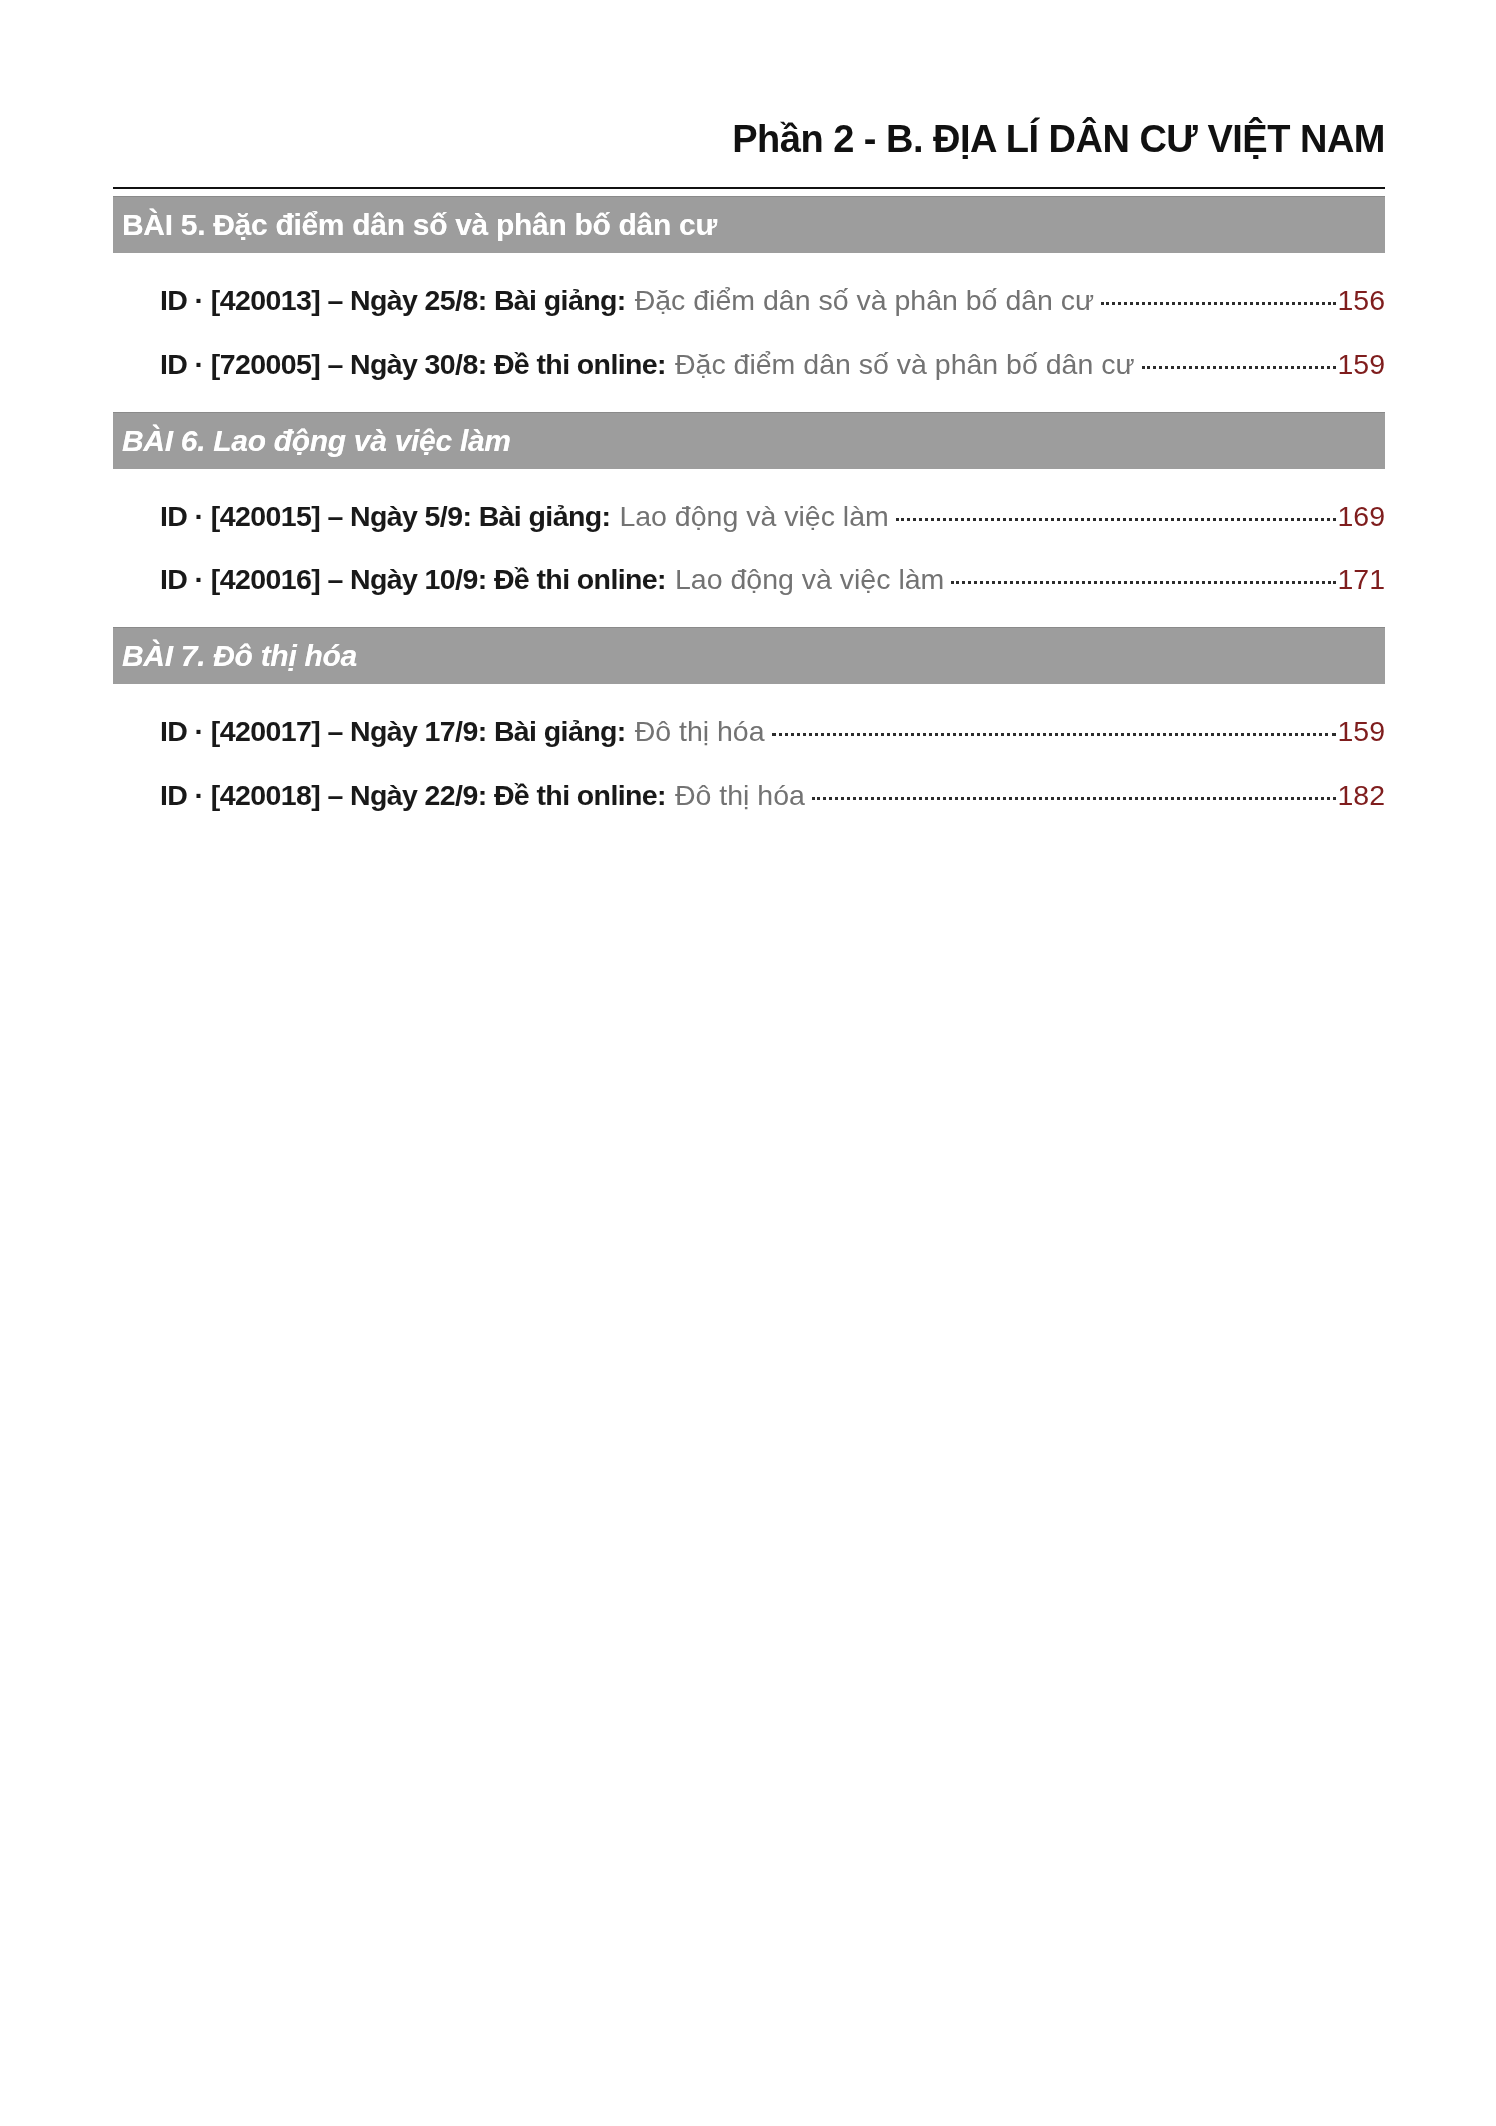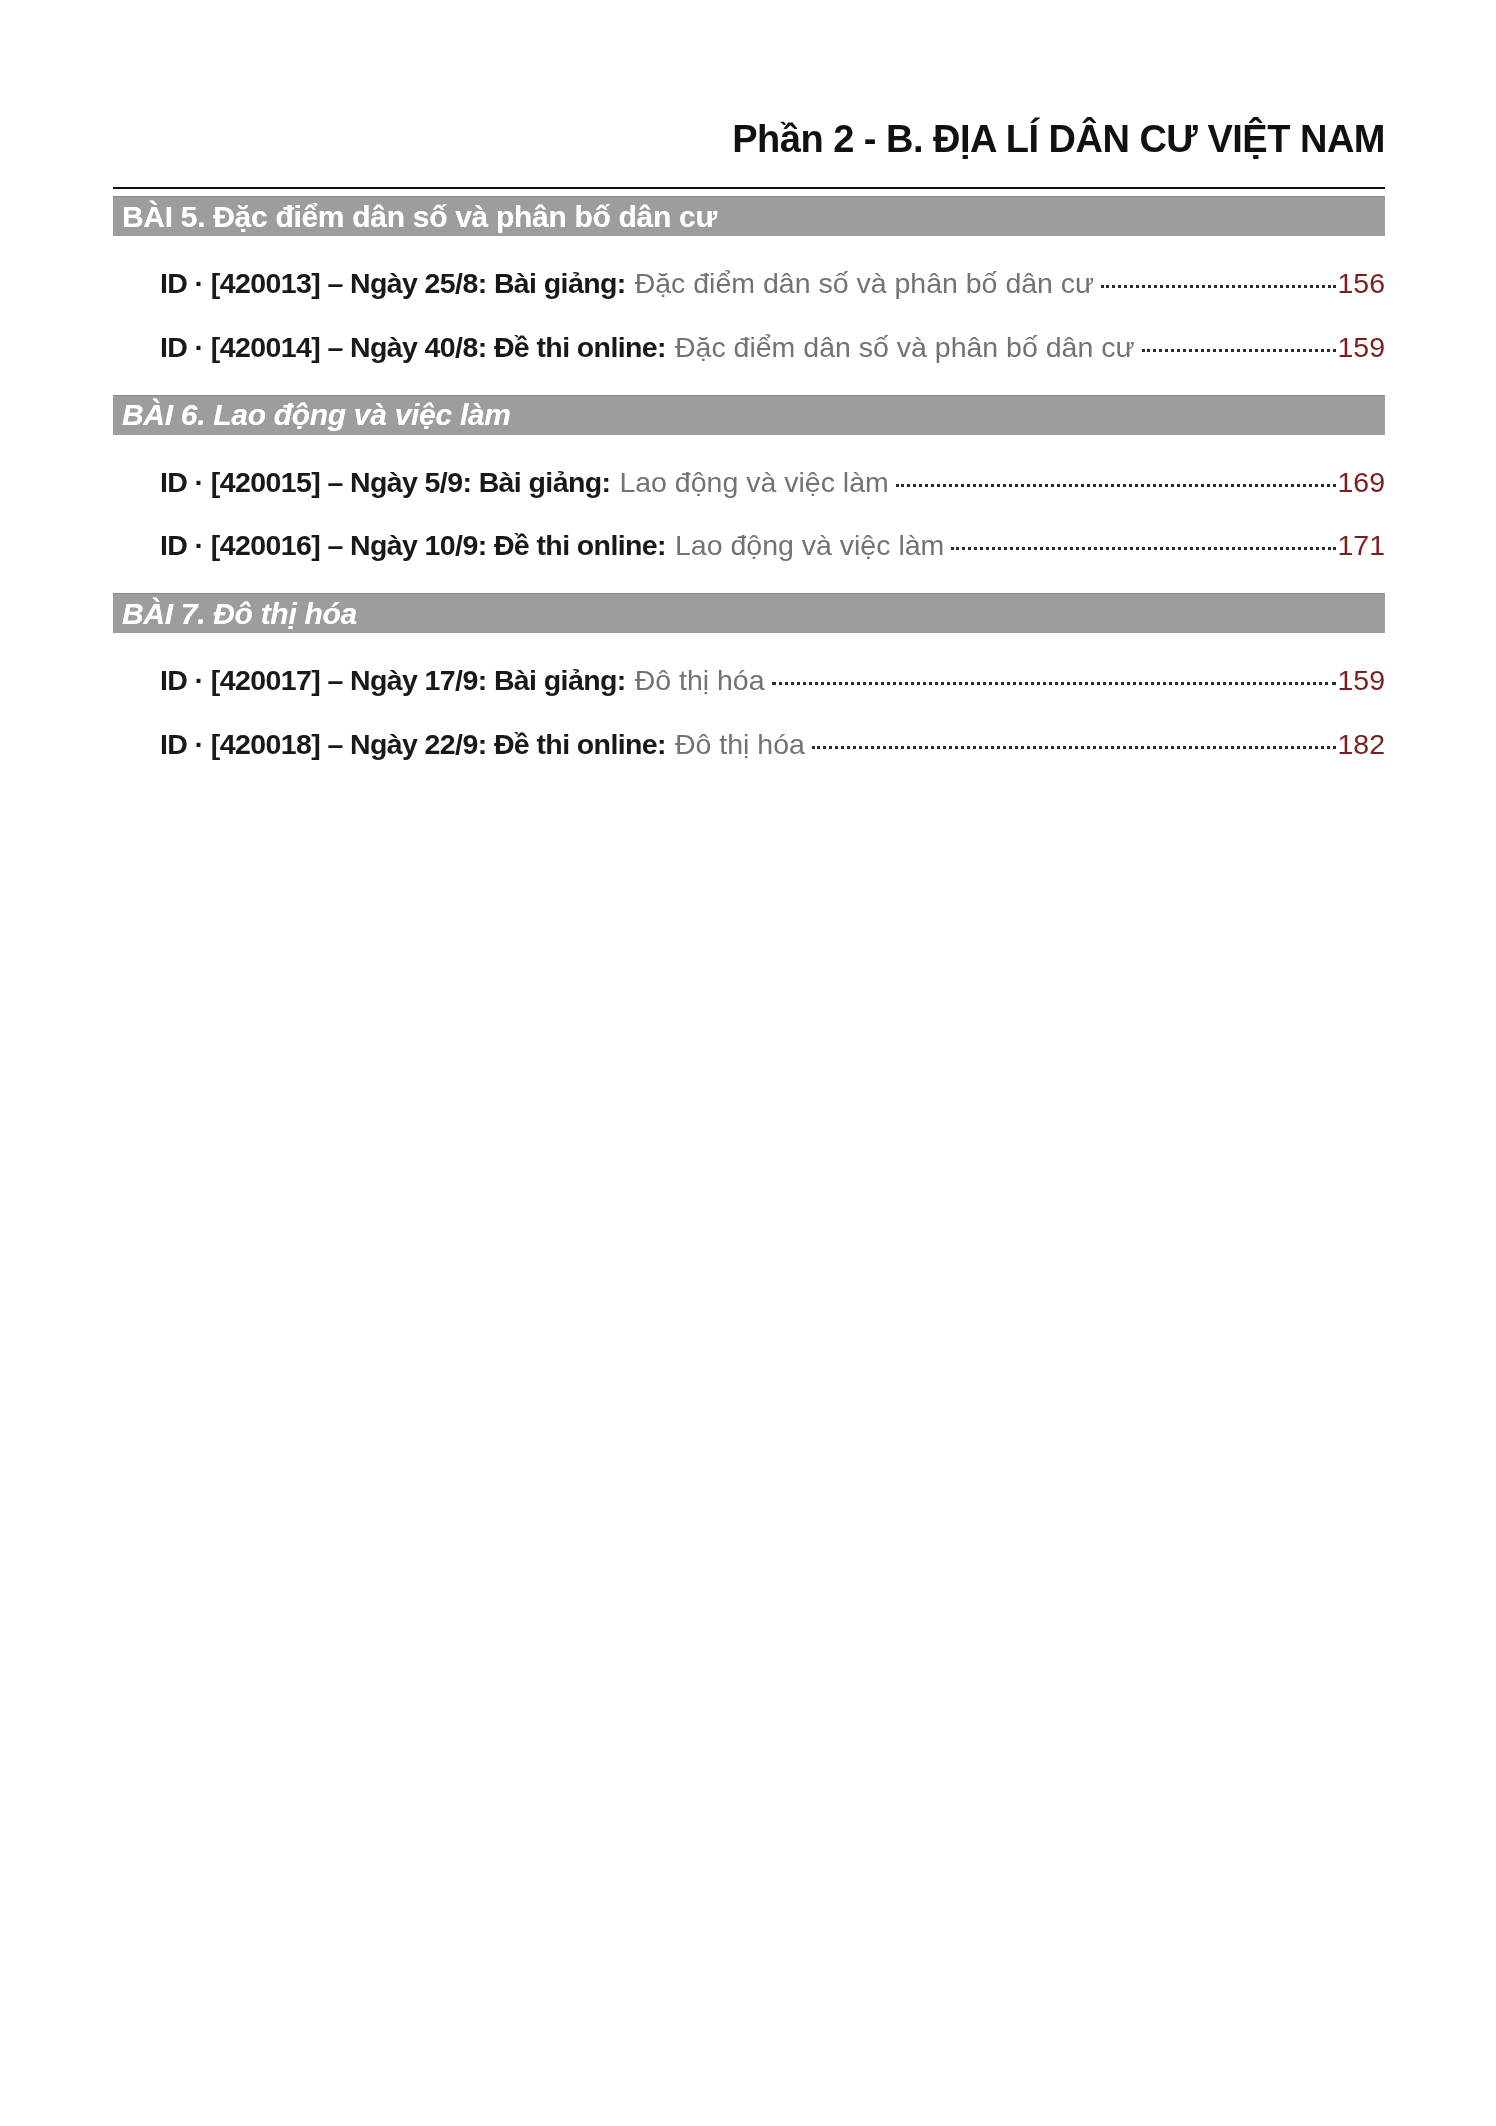--- a/index.html
+++ b/index.html
@@ -34,21 +34,21 @@
     text-align: right;
   }
   .title-rule {
     margin-top: 26px;
     border: 0;
     border-top: 2.5px solid #111111;
     width: 100%;
   }
   .section-bar {
     margin-top: 7px;
-    height: 40px;
+    height: 57px;
     background: var(--bar-bg);
     border-top: 1px solid #8a8a8a;
     display: flex;
     align-items: center;
     padding-left: 9px;
   }
   .section-bar + .toc-rows { margin-top: 17px; }
   .section-bar.later { margin-top: 26px; font-style: italic; }
   .section-bar .bar-label {
     color: var(--bar-text);
@@ -102,21 +102,21 @@
     <span class="bar-label">BÀI 5. Đặc điểm dân số và phân bố dân cư</span>
   </div>
   <div class="toc-rows">
     <div class="toc-row">
       <span class="toc-bold">ID · [420013] – Ngày 25/8: Bài giảng:</span>
       <span class="toc-text">Đặc điểm dân số và phân bố dân cư</span>
       <span class="leader"></span>
       <span class="toc-page">156</span>
     </div>
     <div class="toc-row">
-      <span class="toc-bold">ID · [420014] – Ngày 40/8: Đề thi online:</span>
+      <span class="toc-bold">ID · [720005] – Ngày 30/8: Đề thi online:</span>
       <span class="toc-text">Đặc điểm dân số và phân bố dân cư</span>
       <span class="leader"></span>
       <span class="toc-page">159</span>
     </div>
   </div>
 
   <div class="section-bar later">
     <span class="bar-label">BÀI 6. Lao động và việc làm</span>
   </div>
   <div class="toc-rows">

